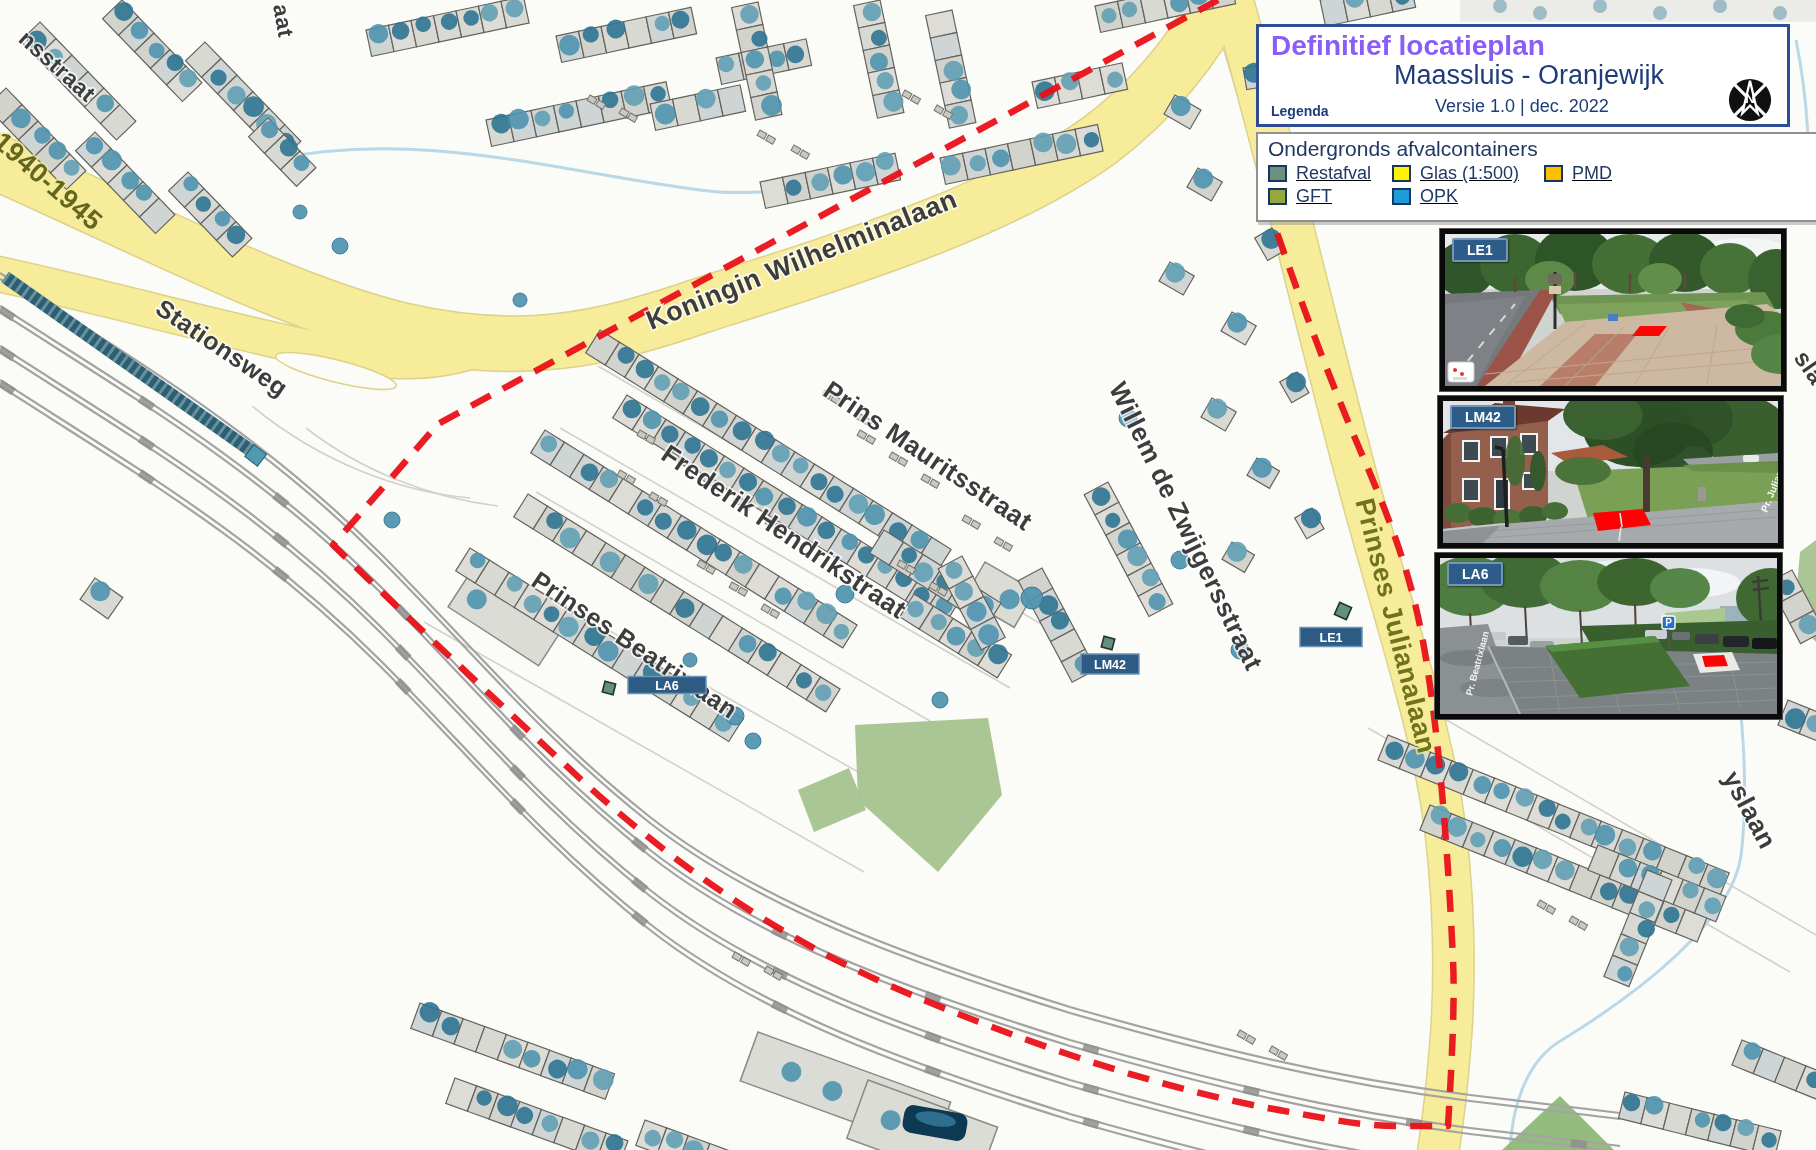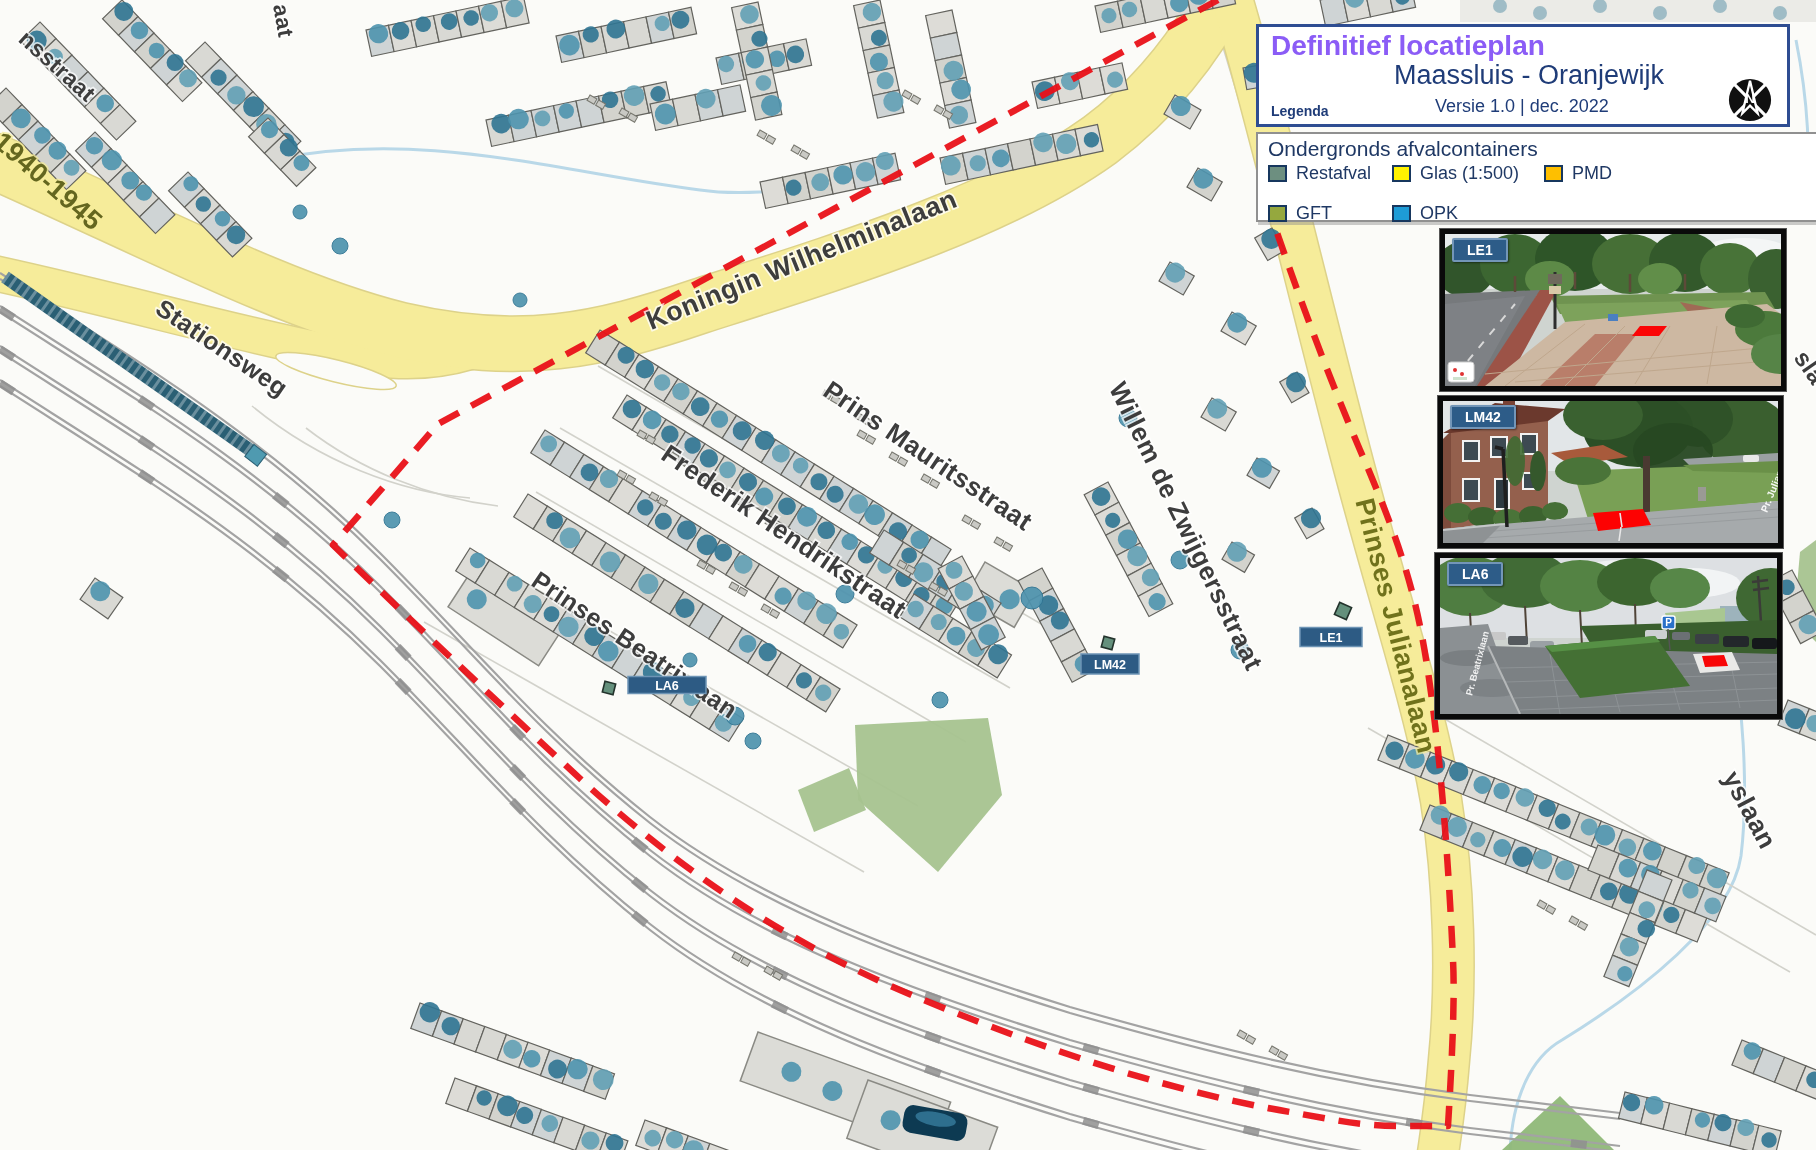--- a/index.html
+++ b/index.html
@@ -11,21 +11,21 @@
   #title-box{left:1256px;top:24px;width:534px;height:103px;border:3px solid #2e4d92;}
   .tb-title{color:#8b5cf6;font-weight:bold;font-size:28px;line-height:1.02;margin:5px 0 0 12px;}
   .tb-sub{color:#1f3c78;font-size:27px;line-height:1.0;margin:1px 0 0 12px;text-align:center;}
   .tb-legenda{position:absolute;left:12px;bottom:5px;color:#1f3c78;font-weight:bold;font-size:14px;}
   .tb-versie{position:absolute;left:176px;bottom:7px;color:#1f3c78;font-size:18px;}
   .tb-compass{position:absolute;right:14px;bottom:1px;width:46px;height:46px;}
 
   #legend-box{left:1256px;top:132px;width:562px;height:90px;border:2px solid #909090;
               box-shadow:2px 3px 0 rgba(140,140,140,.45);padding:3px 10px;}
   .lg-head{color:#1f3864;font-size:21px;}
-  .lg-grid{display:grid;grid-template-columns:124px 152px 1fr;margin-top:2px;row-gap:19px;}
+  .lg-grid{display:grid;grid-template-columns:124px 152px 1fr;margin-top:2px;row-gap:2px;text-decoration:underline;}
   .lg-item{display:flex;align-items:center;gap:9px;color:#1f3864;font-size:18px;white-space:nowrap;}
   .lg-sw{width:19px;height:17px;border:2px solid #17375e;box-sizing:border-box;flex:0 0 auto;}
 
   .photo{position:absolute;border:5px solid #0a0a0a;background:#cfd4d0;box-sizing:border-box;
          box-shadow:0 0 0 1px #555;}
   .photo svg{display:block;width:100%;height:100%;}
   #photo-le1{left:1440px;top:229px;width:346px;height:162px;}
   #photo-lm42{left:1438px;top:396px;width:345px;height:152px;}
   #photo-la6{left:1435px;top:553px;width:347px;height:166px;}
   .pbadge{position:absolute;left:7px;top:4px;background:#2d5c88;border:2px solid #7396b8;color:#fff;

